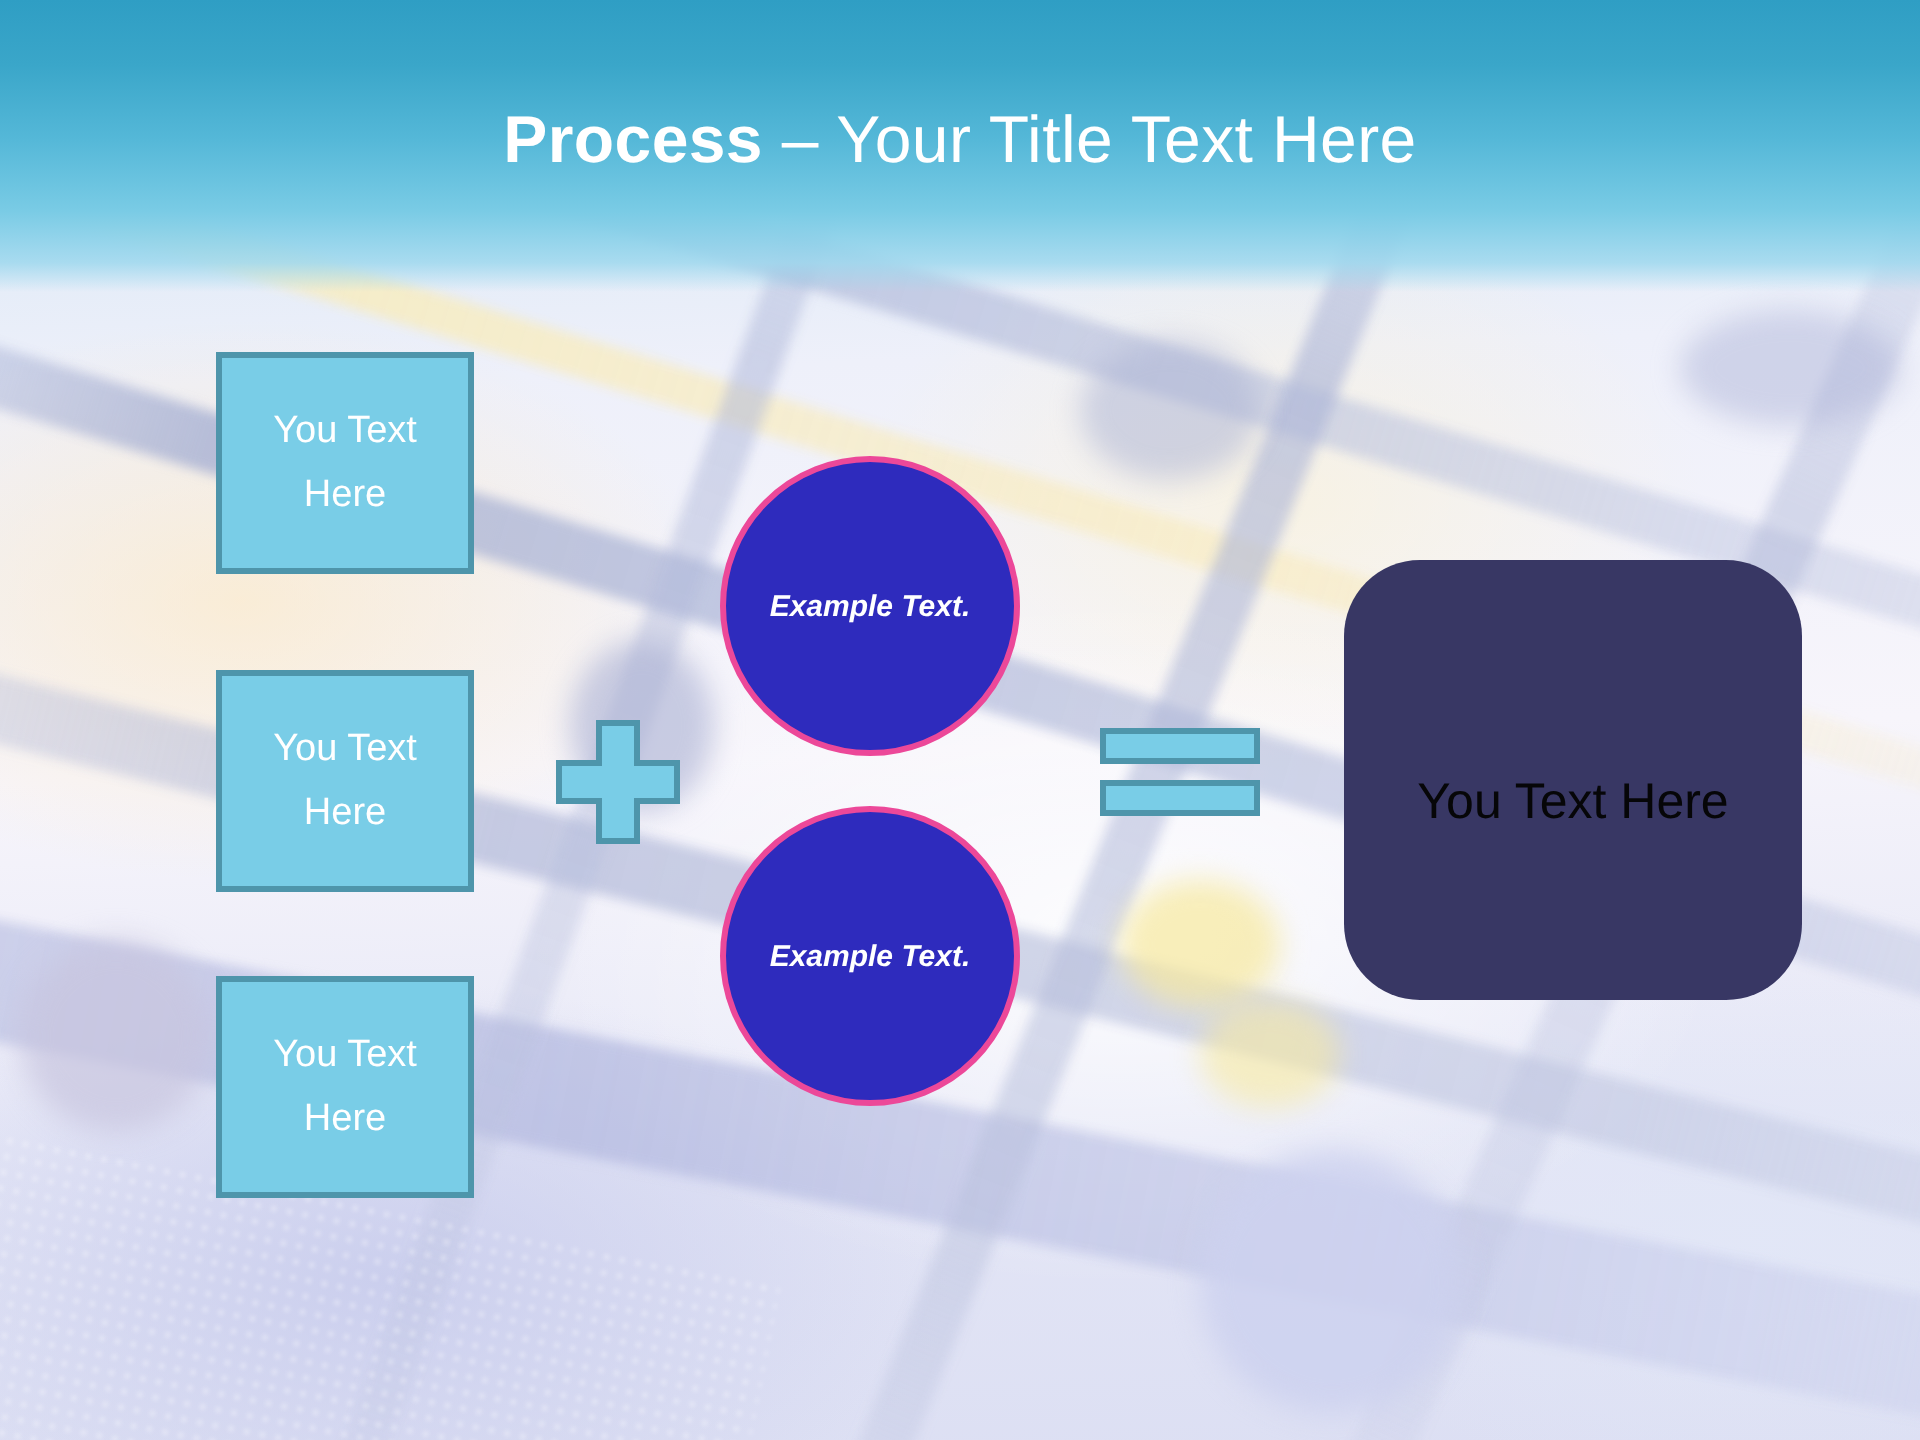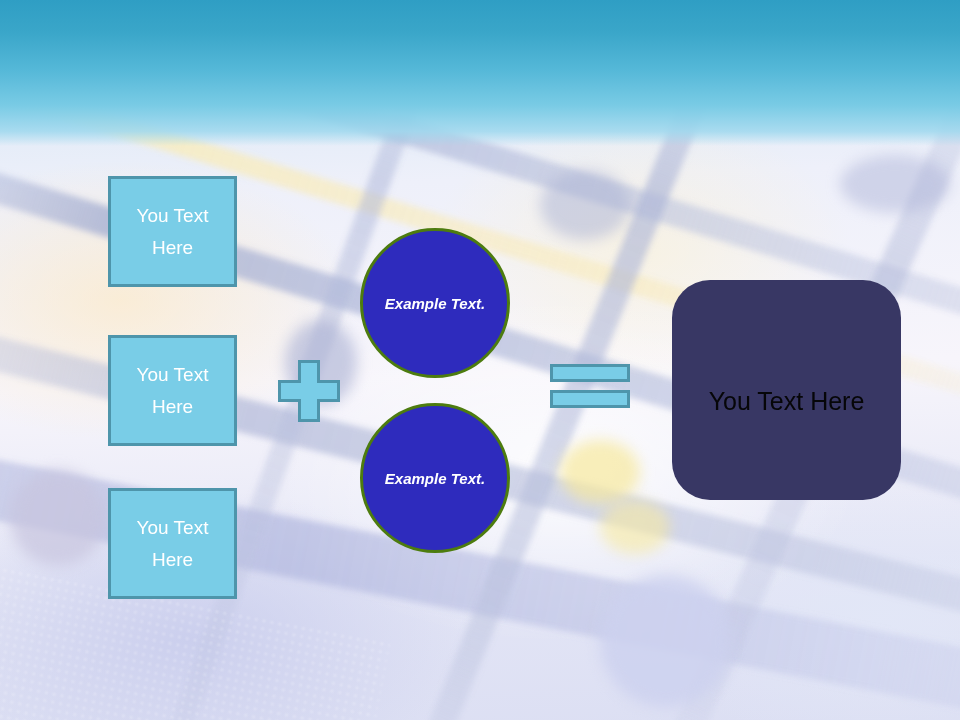--- a/index.html
+++ b/index.html
@@ -162,21 +162,21 @@
   .plus-op svg { display: block; }
 
   
   .circle-node {
     position: absolute;
     width: 150px;
     height: 150px;
     box-sizing: border-box;
     border-radius: 50%;
     background: #2e2bbd;
-    border: 3px solid #4d7c0f;
+    border: 3px solid #ec4899;
     color: #ffffff;
     font-size: 15px;
     line-height: 25px;
     font-weight: bold;
     font-style: italic;
     text-align: center;
     display: flex;
     align-items: center;
     justify-content: center;
   }
@@ -239,20 +239,21 @@
     <div class="blob knob-2"></div>
     <div class="blob knob-3"></div>
     <div class="blob knob-4"></div>
     <div class="blob knob-5"></div>
     <div class="blob knob-6"></div>
     <div class="blob knob-7"></div>
     <div class="mesh"></div>
   </div>
 
   <div class="title-band"></div>
+  <div class="title-text"><span class="title-strong">Process</span><span class="title-rest"> – Your Title Text Here</span></div>
 
   <div class="input-box input-box-1">
     <span>You Text Here</span>
   </div>
   <div class="input-box input-box-2">
     <span>You Text Here</span>
   </div>
   <div class="input-box input-box-3">
     <span>You Text Here</span>
   </div>

